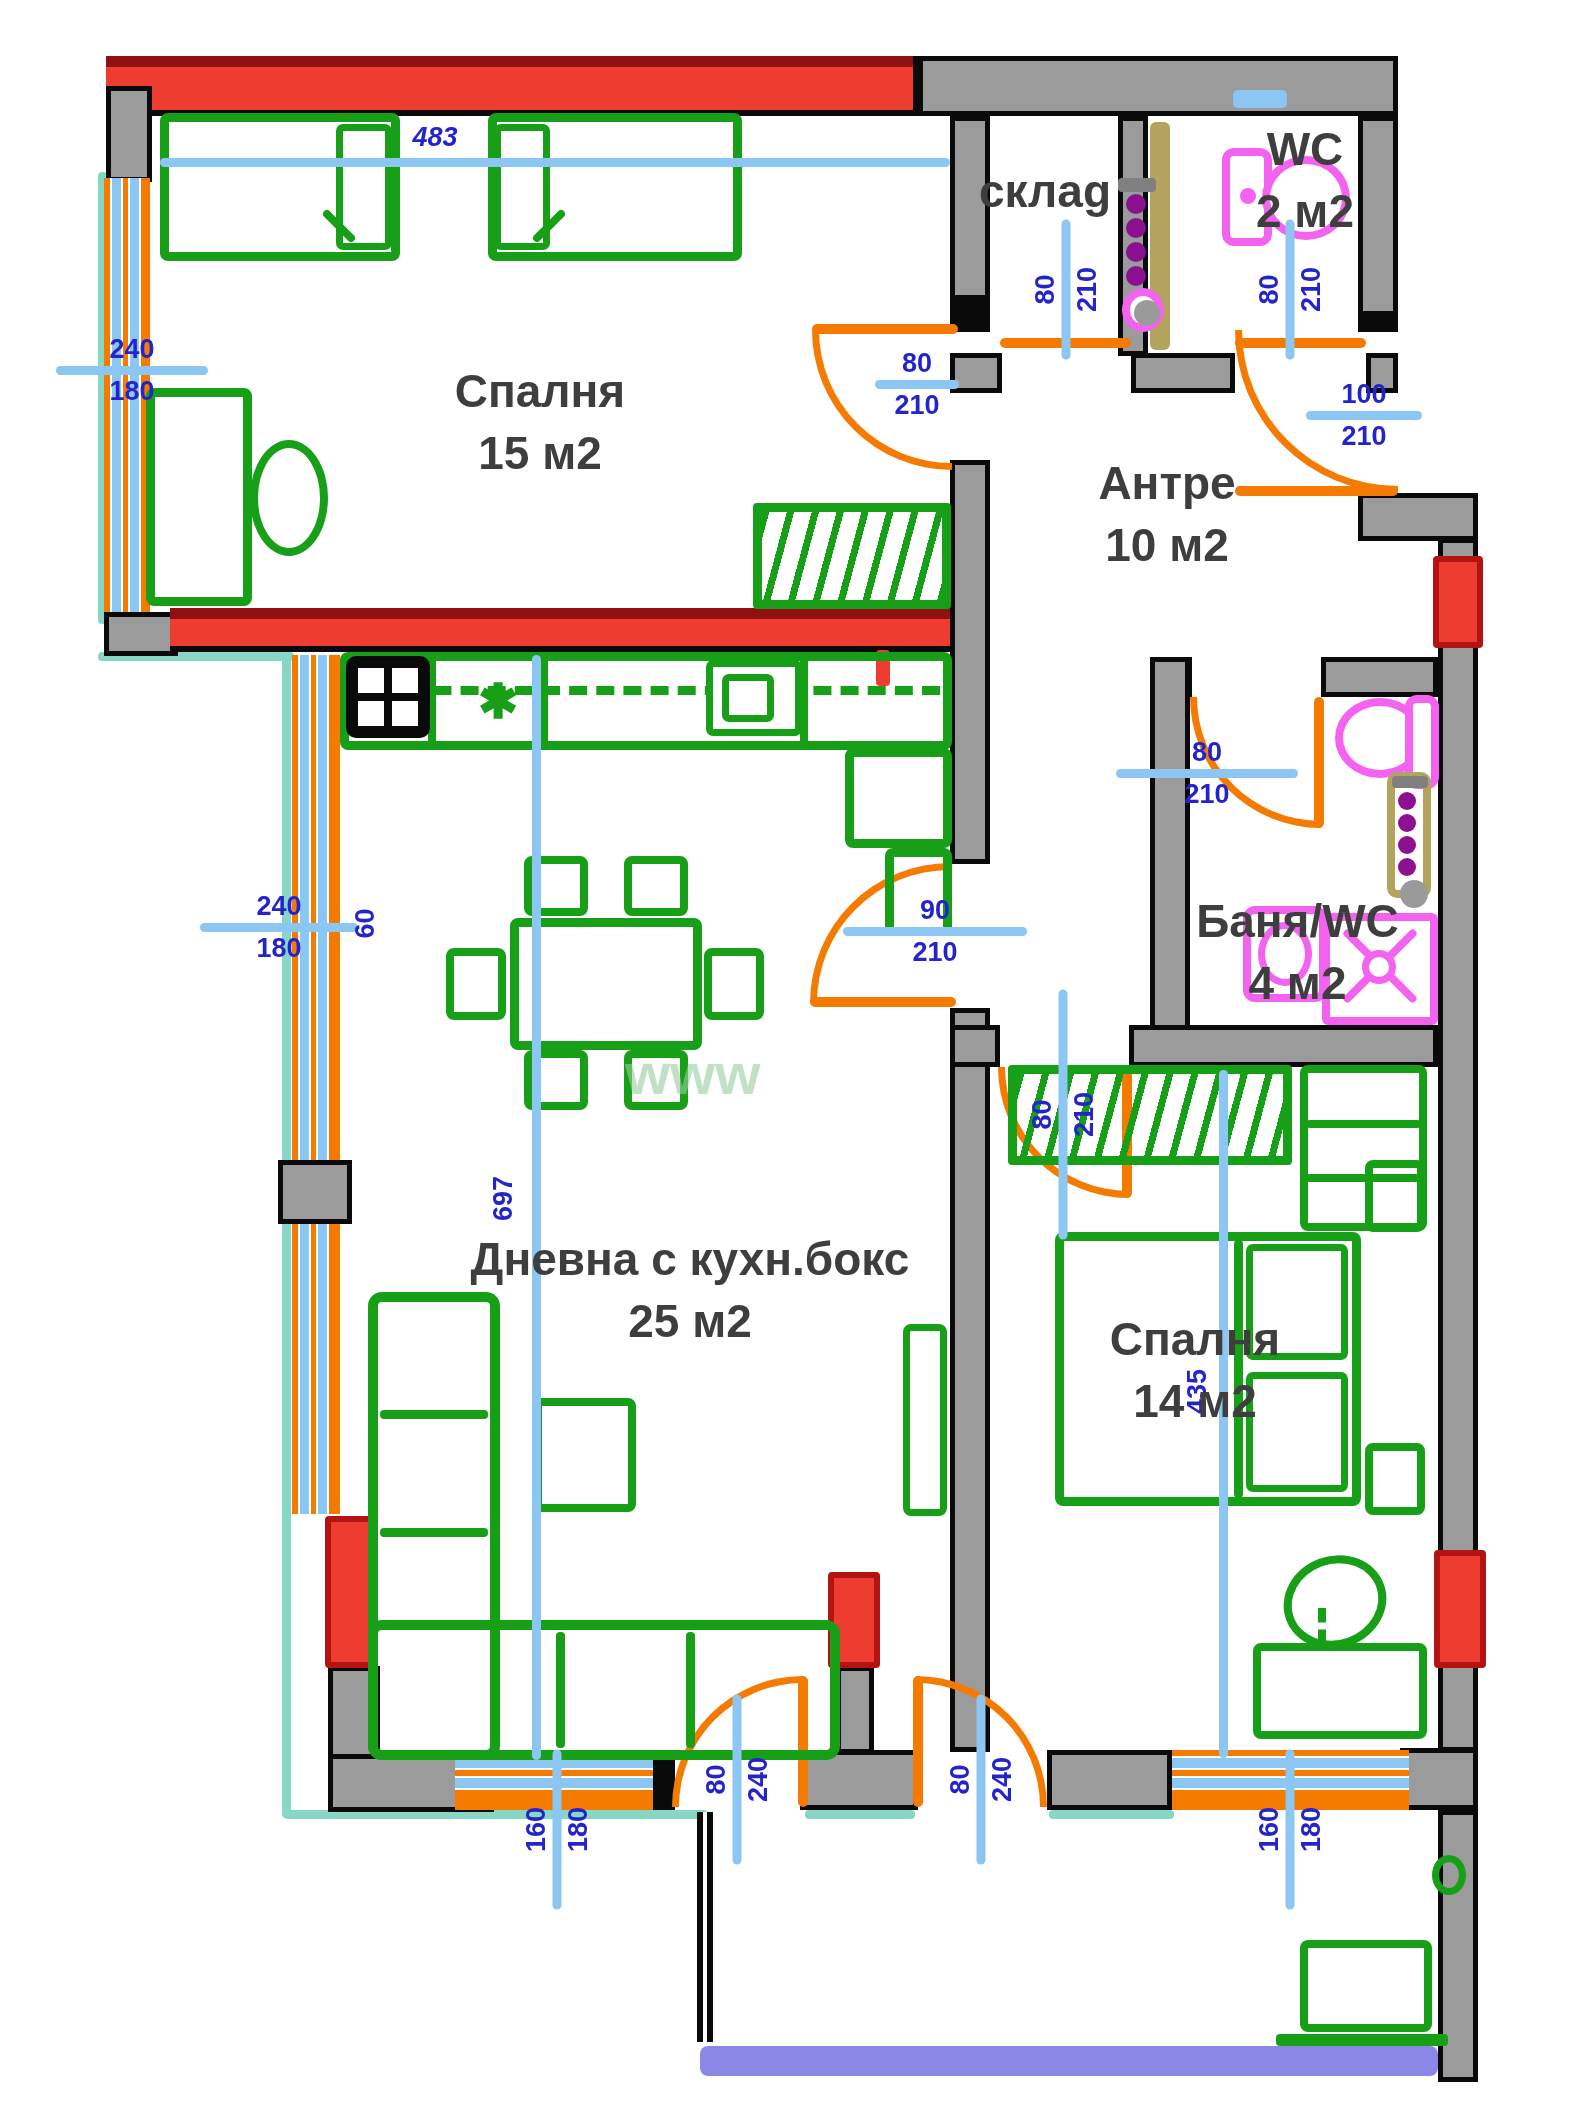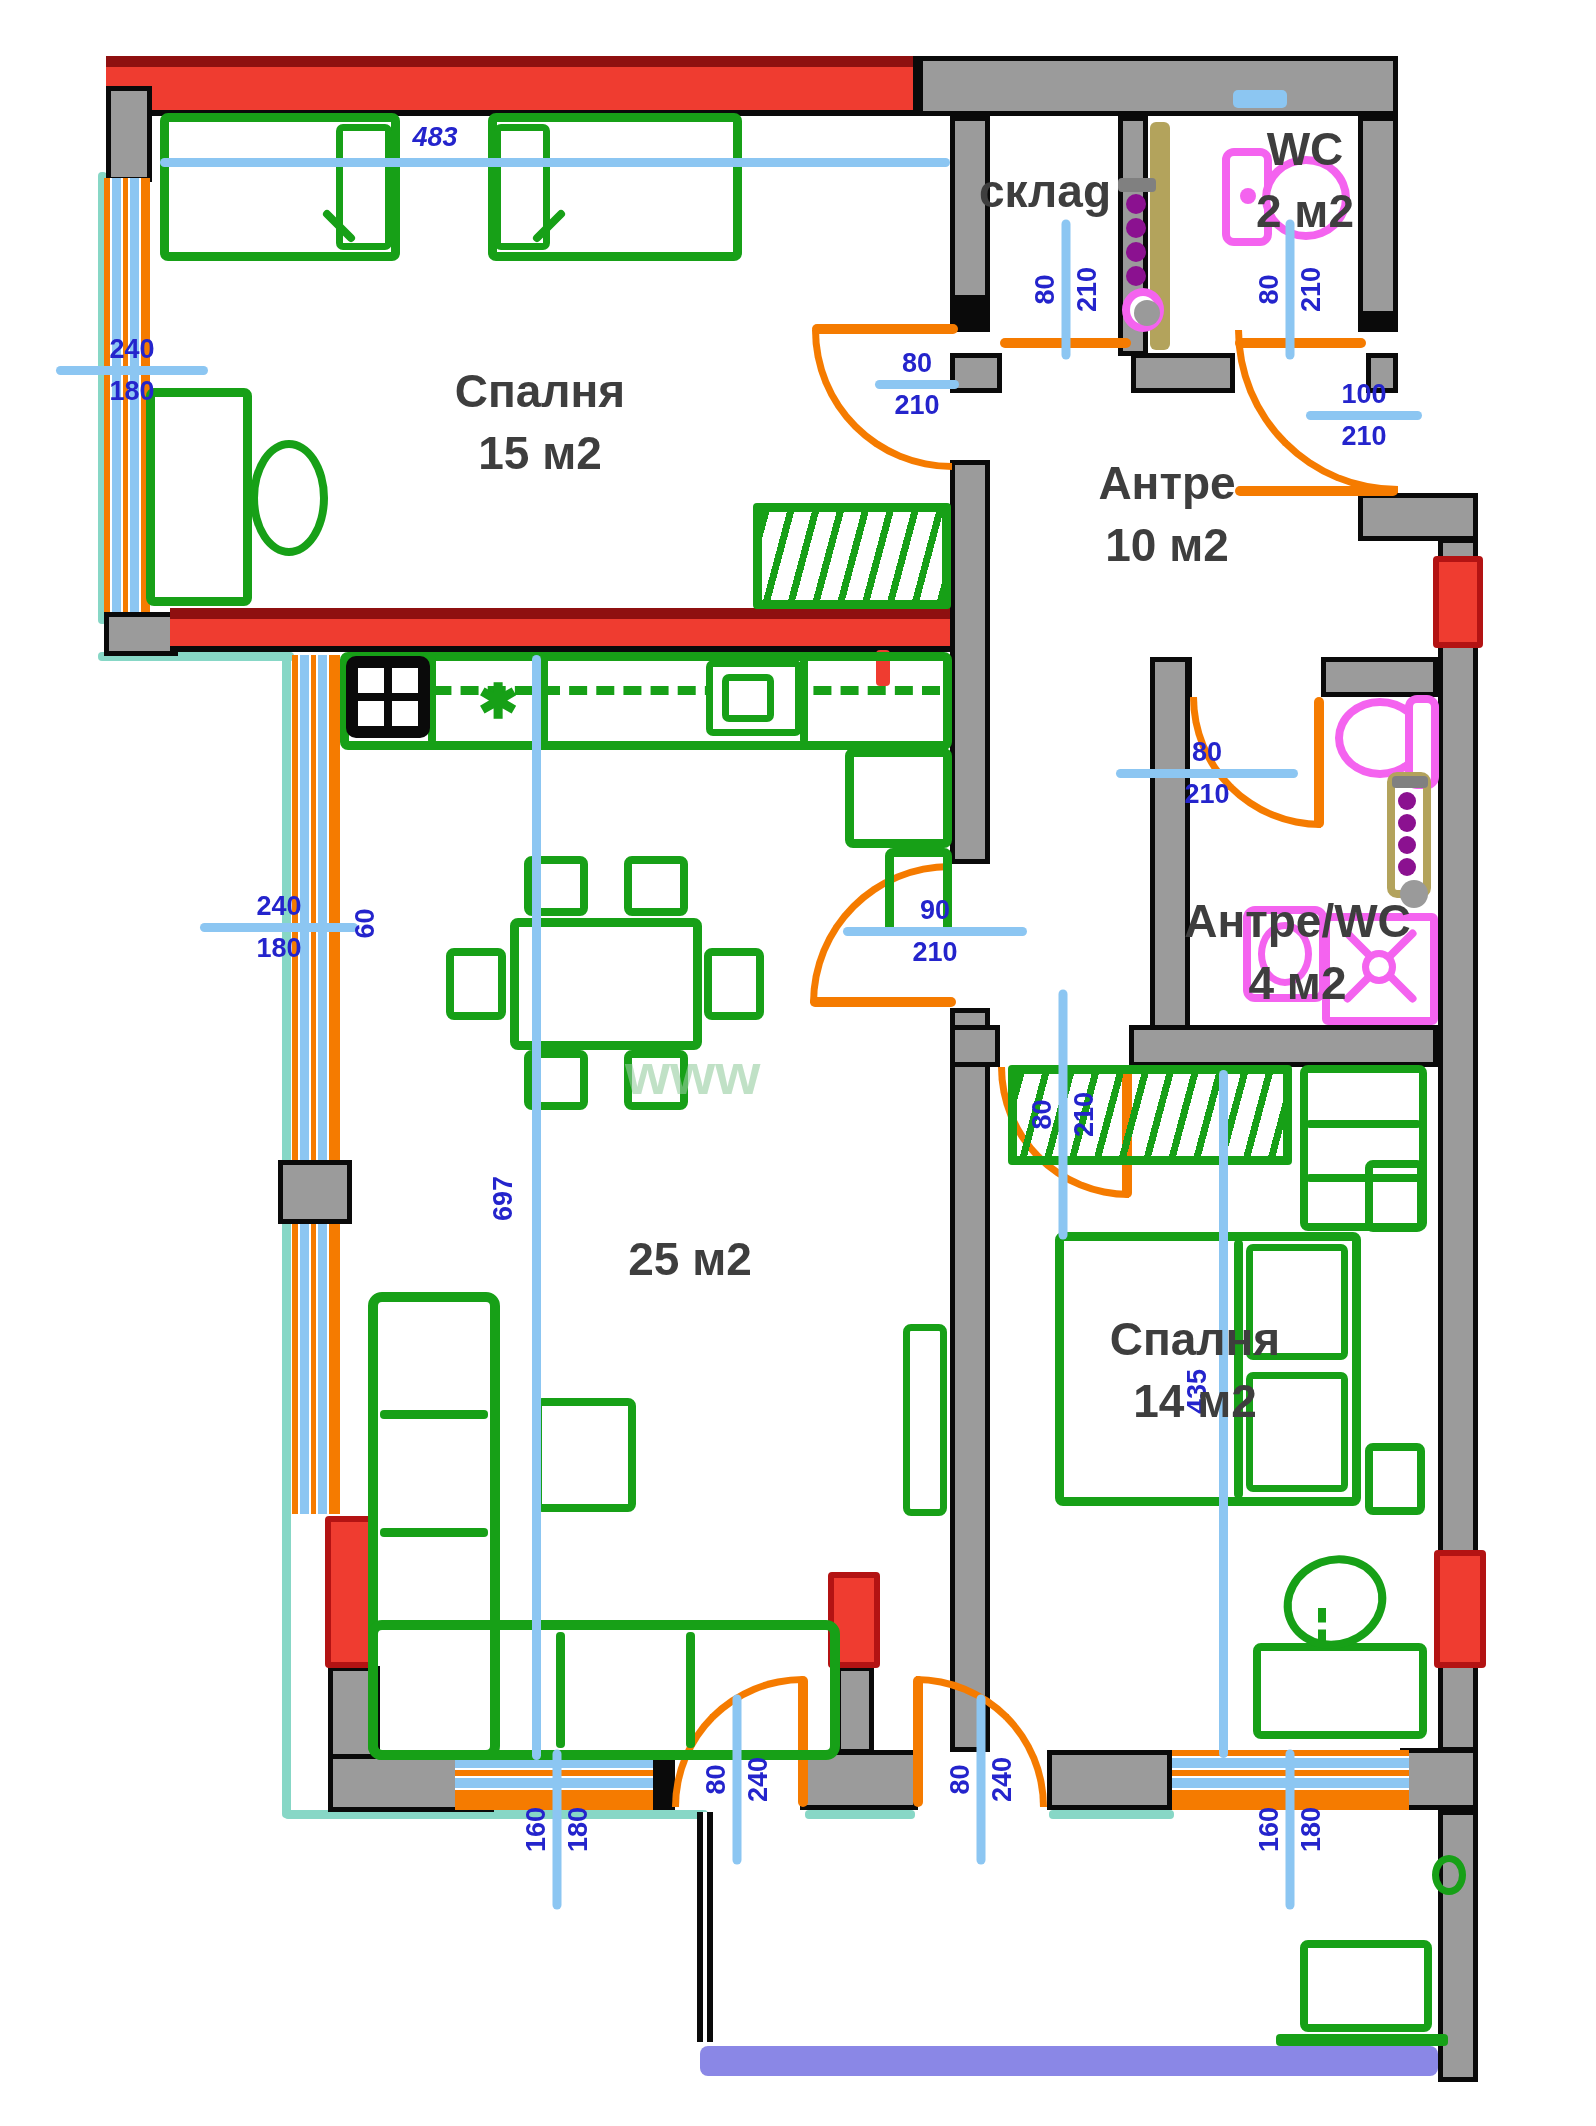--- a/index.html
+++ b/index.html
@@ -330,24 +330,25 @@
   </div>
   <div class="rlabel" style="left:1230px;top:118px;width:150px;">
     <div>WC</div>
     <div>2 м2</div>
   </div>
   <div class="rlabel" style="left:1072px;top:452px;width:190px;">
     <div>Антре</div>
     <div>10 м2</div>
   </div>
   <div class="rlabel" style="left:1165px;top:890px;width:265px;">
-    <div>Антре/WC</div>
+    <div>Баня/WC</div>
     <div>4 м2</div>
   </div>
   <div class="rlabel" style="left:450px;top:1228px;width:480px;">
+    <div>Дневна с кухн.бокс</div>
     <div>25 м2</div>
   </div>
   <div class="rlabel" style="left:1055px;top:1308px;width:280px;">
     <div>Спалня</div>
     <div>14 м2</div>
   </div>
 
 </div>
 
 </body></html>

